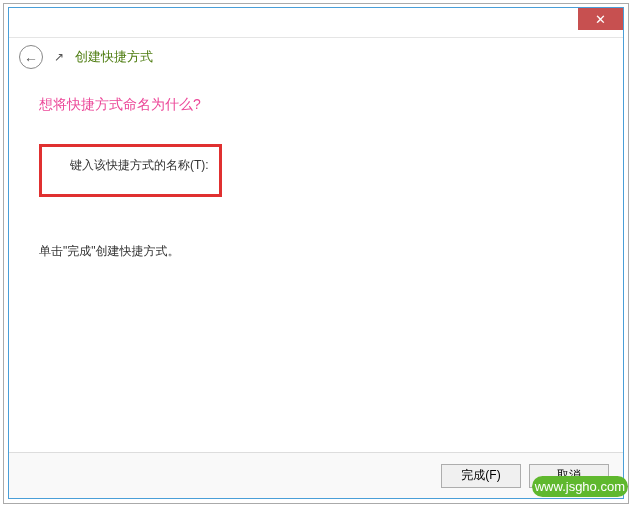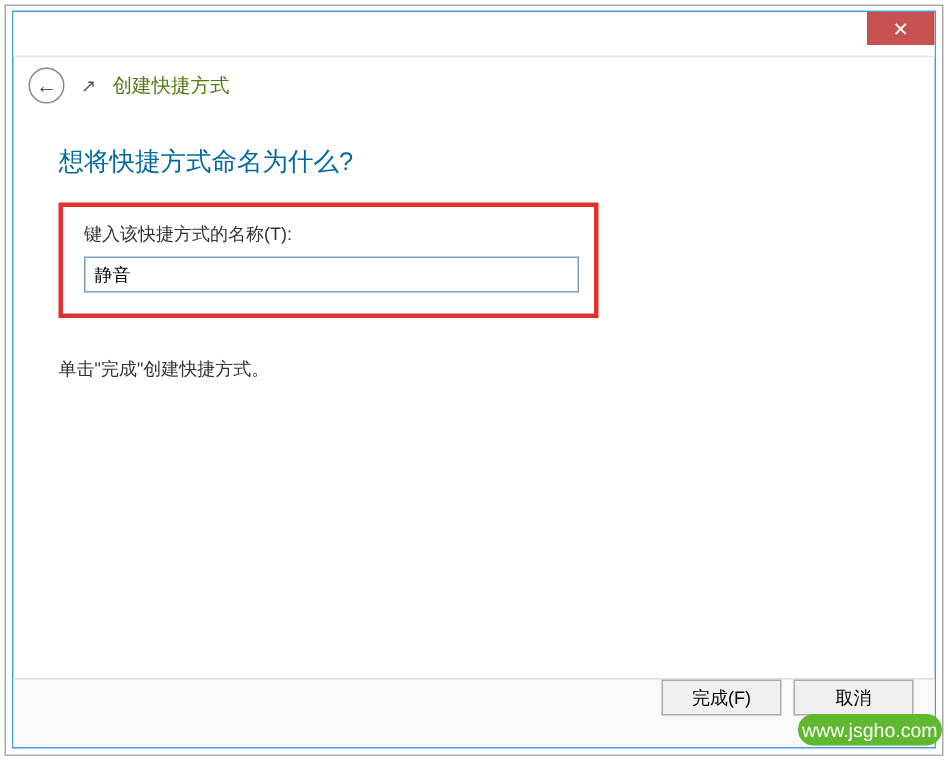--- a/index.html
+++ b/index.html
@@ -82,30 +82,30 @@
       color: #555;
     }
     .header-title {
       font-size: 13px;
       color: #4d7c0f;
     }
     .content {
       padding: 20px 30px;
     }
     .main-heading {
-      color: #0369a1;
-      font-size: 17px;
+      color: #ec4899;
+      font-size: 14px;
       font-weight: normal;
-      margin-bottom: 16px;
+      margin-bottom: 30px;
     }
     .highlight-box {
       border: 3px solid #e03030;
-      padding: 10px 10px 14px 14px;
+      padding: 10px 10px 14px 28px;
       display: inline-block;
-      margin-bottom: 2px;
+      margin-bottom: 22px;
     }
     .input-label {
       font-size: 12px;
       color: #333;
       display: block;
       margin-bottom: 6px;
     }
     .shortcut-input {
       width: 330px;
       height: 24px;
@@ -122,21 +122,21 @@
     }
     .button-bar {
       position: absolute;
       bottom: 0;
       left: 0;
       right: 0;
       height: 46px;
       border-top: 1px solid #ddd;
       display: flex;
       justify-content: flex-end;
-      align-items: flex-start;
+      align-items: center;
       padding: 0 14px;
       gap: 8px;
       background: #f9f9f9;
     }
     .wizard-btn {
       min-width: 80px;
       height: 24px;
       border: 1px solid #adadad;
       background: #f0f0f0;
       font-size: 12px;
@@ -185,21 +185,20 @@
     </div>
     <div class="header-icon">
       <span>↗</span>
     </div>
     <div class="header-title">创建快捷方式</div>
   </div>
   <div class="content">
     <h2 class="main-heading">想将快捷方式命名为什么?</h2>
     <div class="highlight-box">
       <label class="input-label">键入该快捷方式的名称(T):</label>
-      <input type="text" class="shortcut-input" value="静音" style="">
     </div>
     <p class="instruction-text">单击"完成"创建快捷方式。</p>
   </div>
   <div class="button-bar">
     <button class="wizard-btn">完成(F)</button>
     <button class="wizard-btn">取消</button>
   </div>
 </div>
 
 <div class="watermark">

